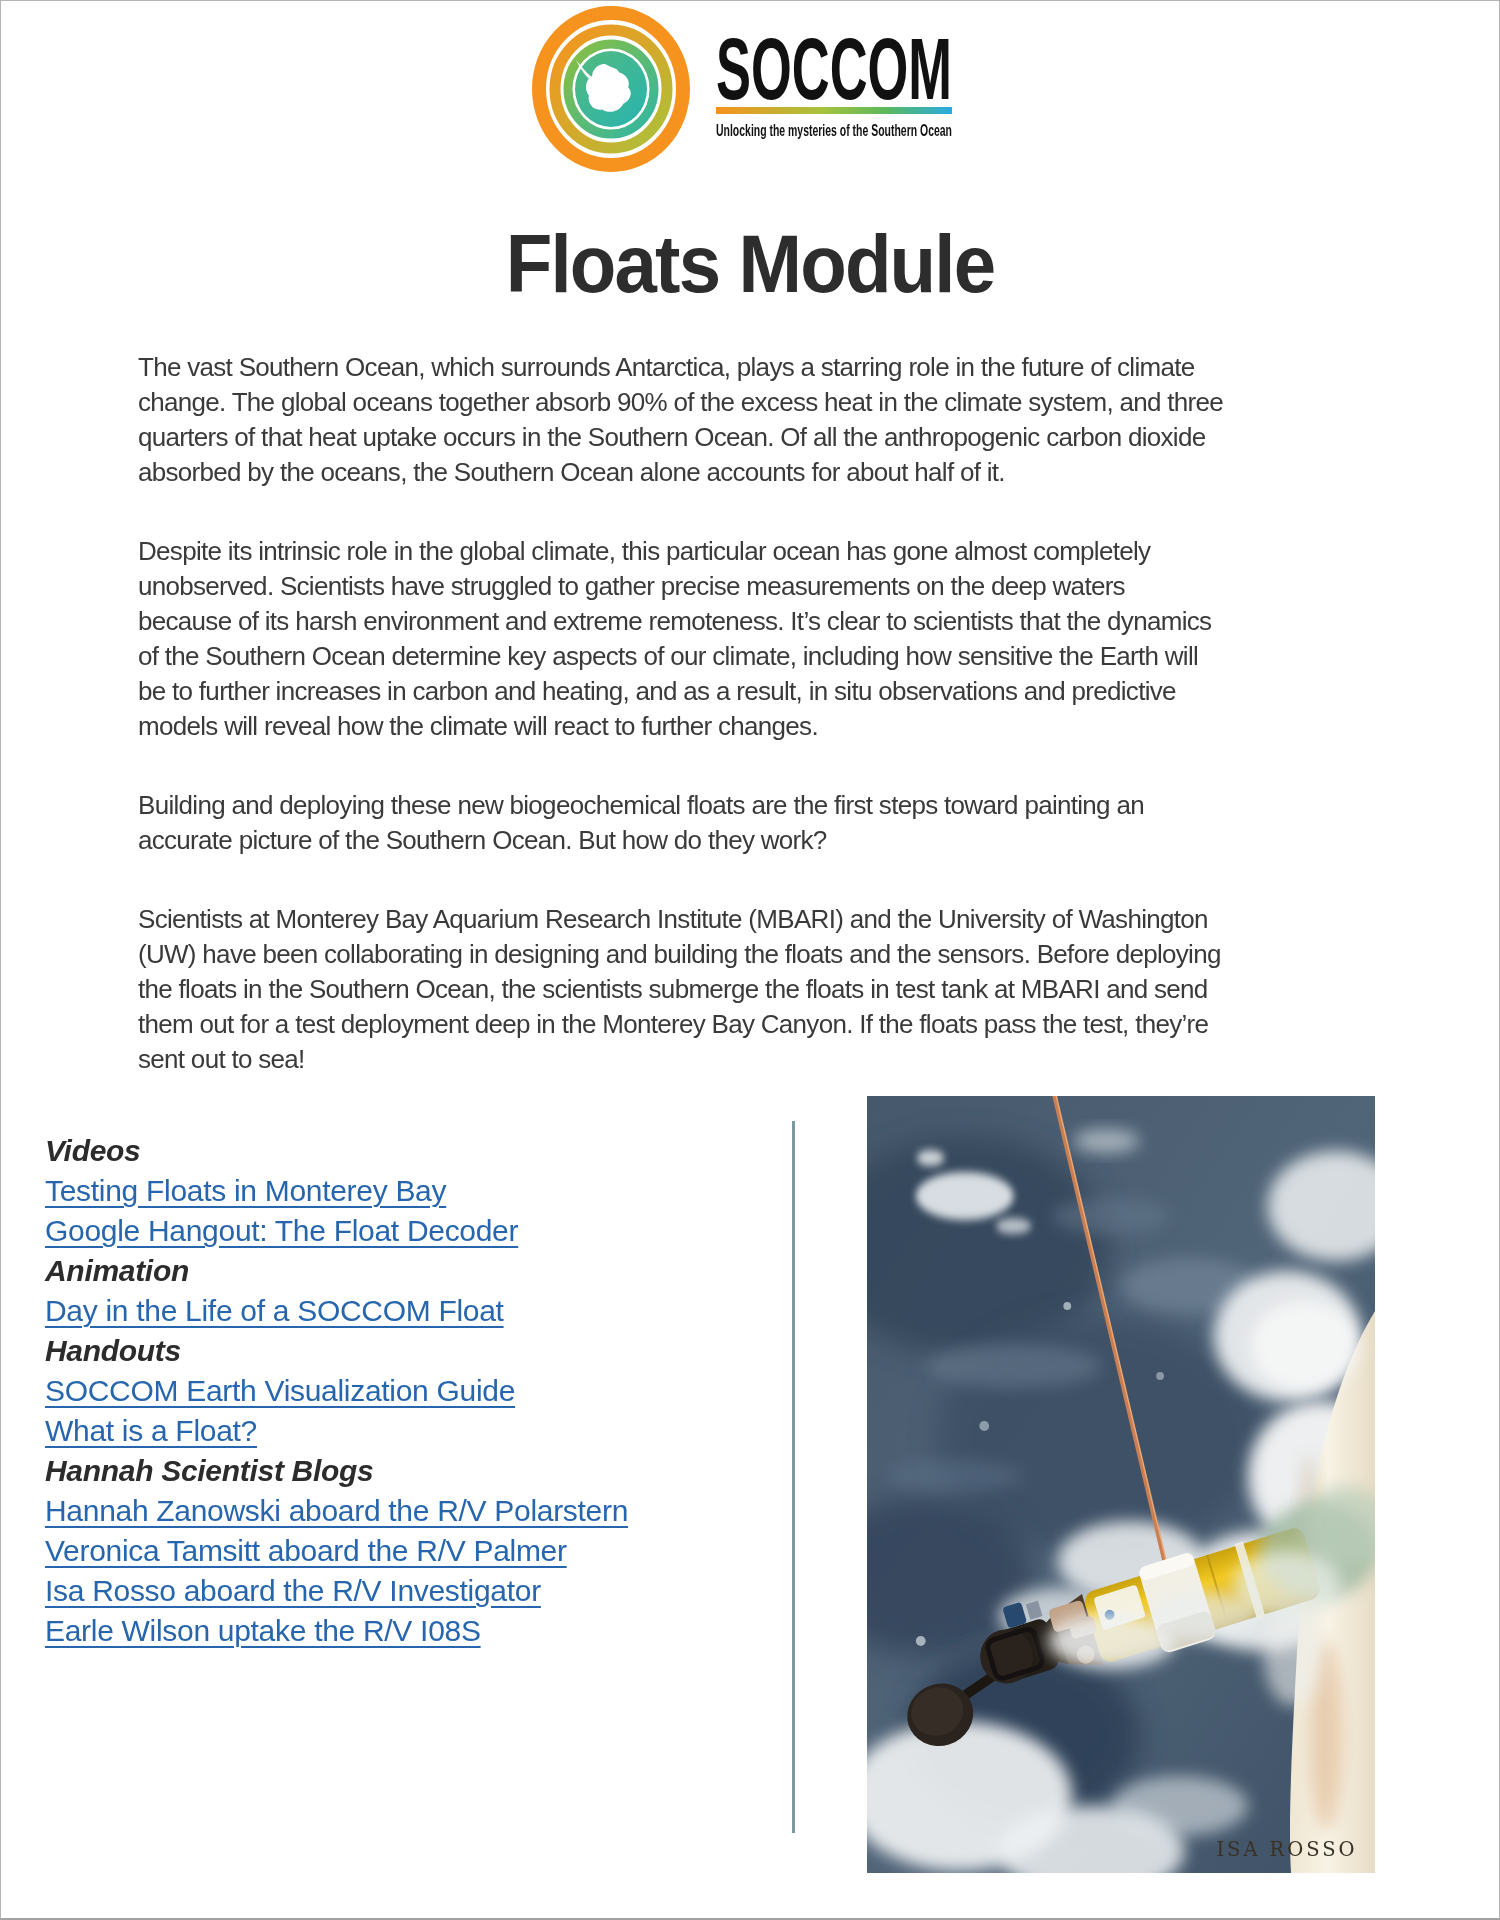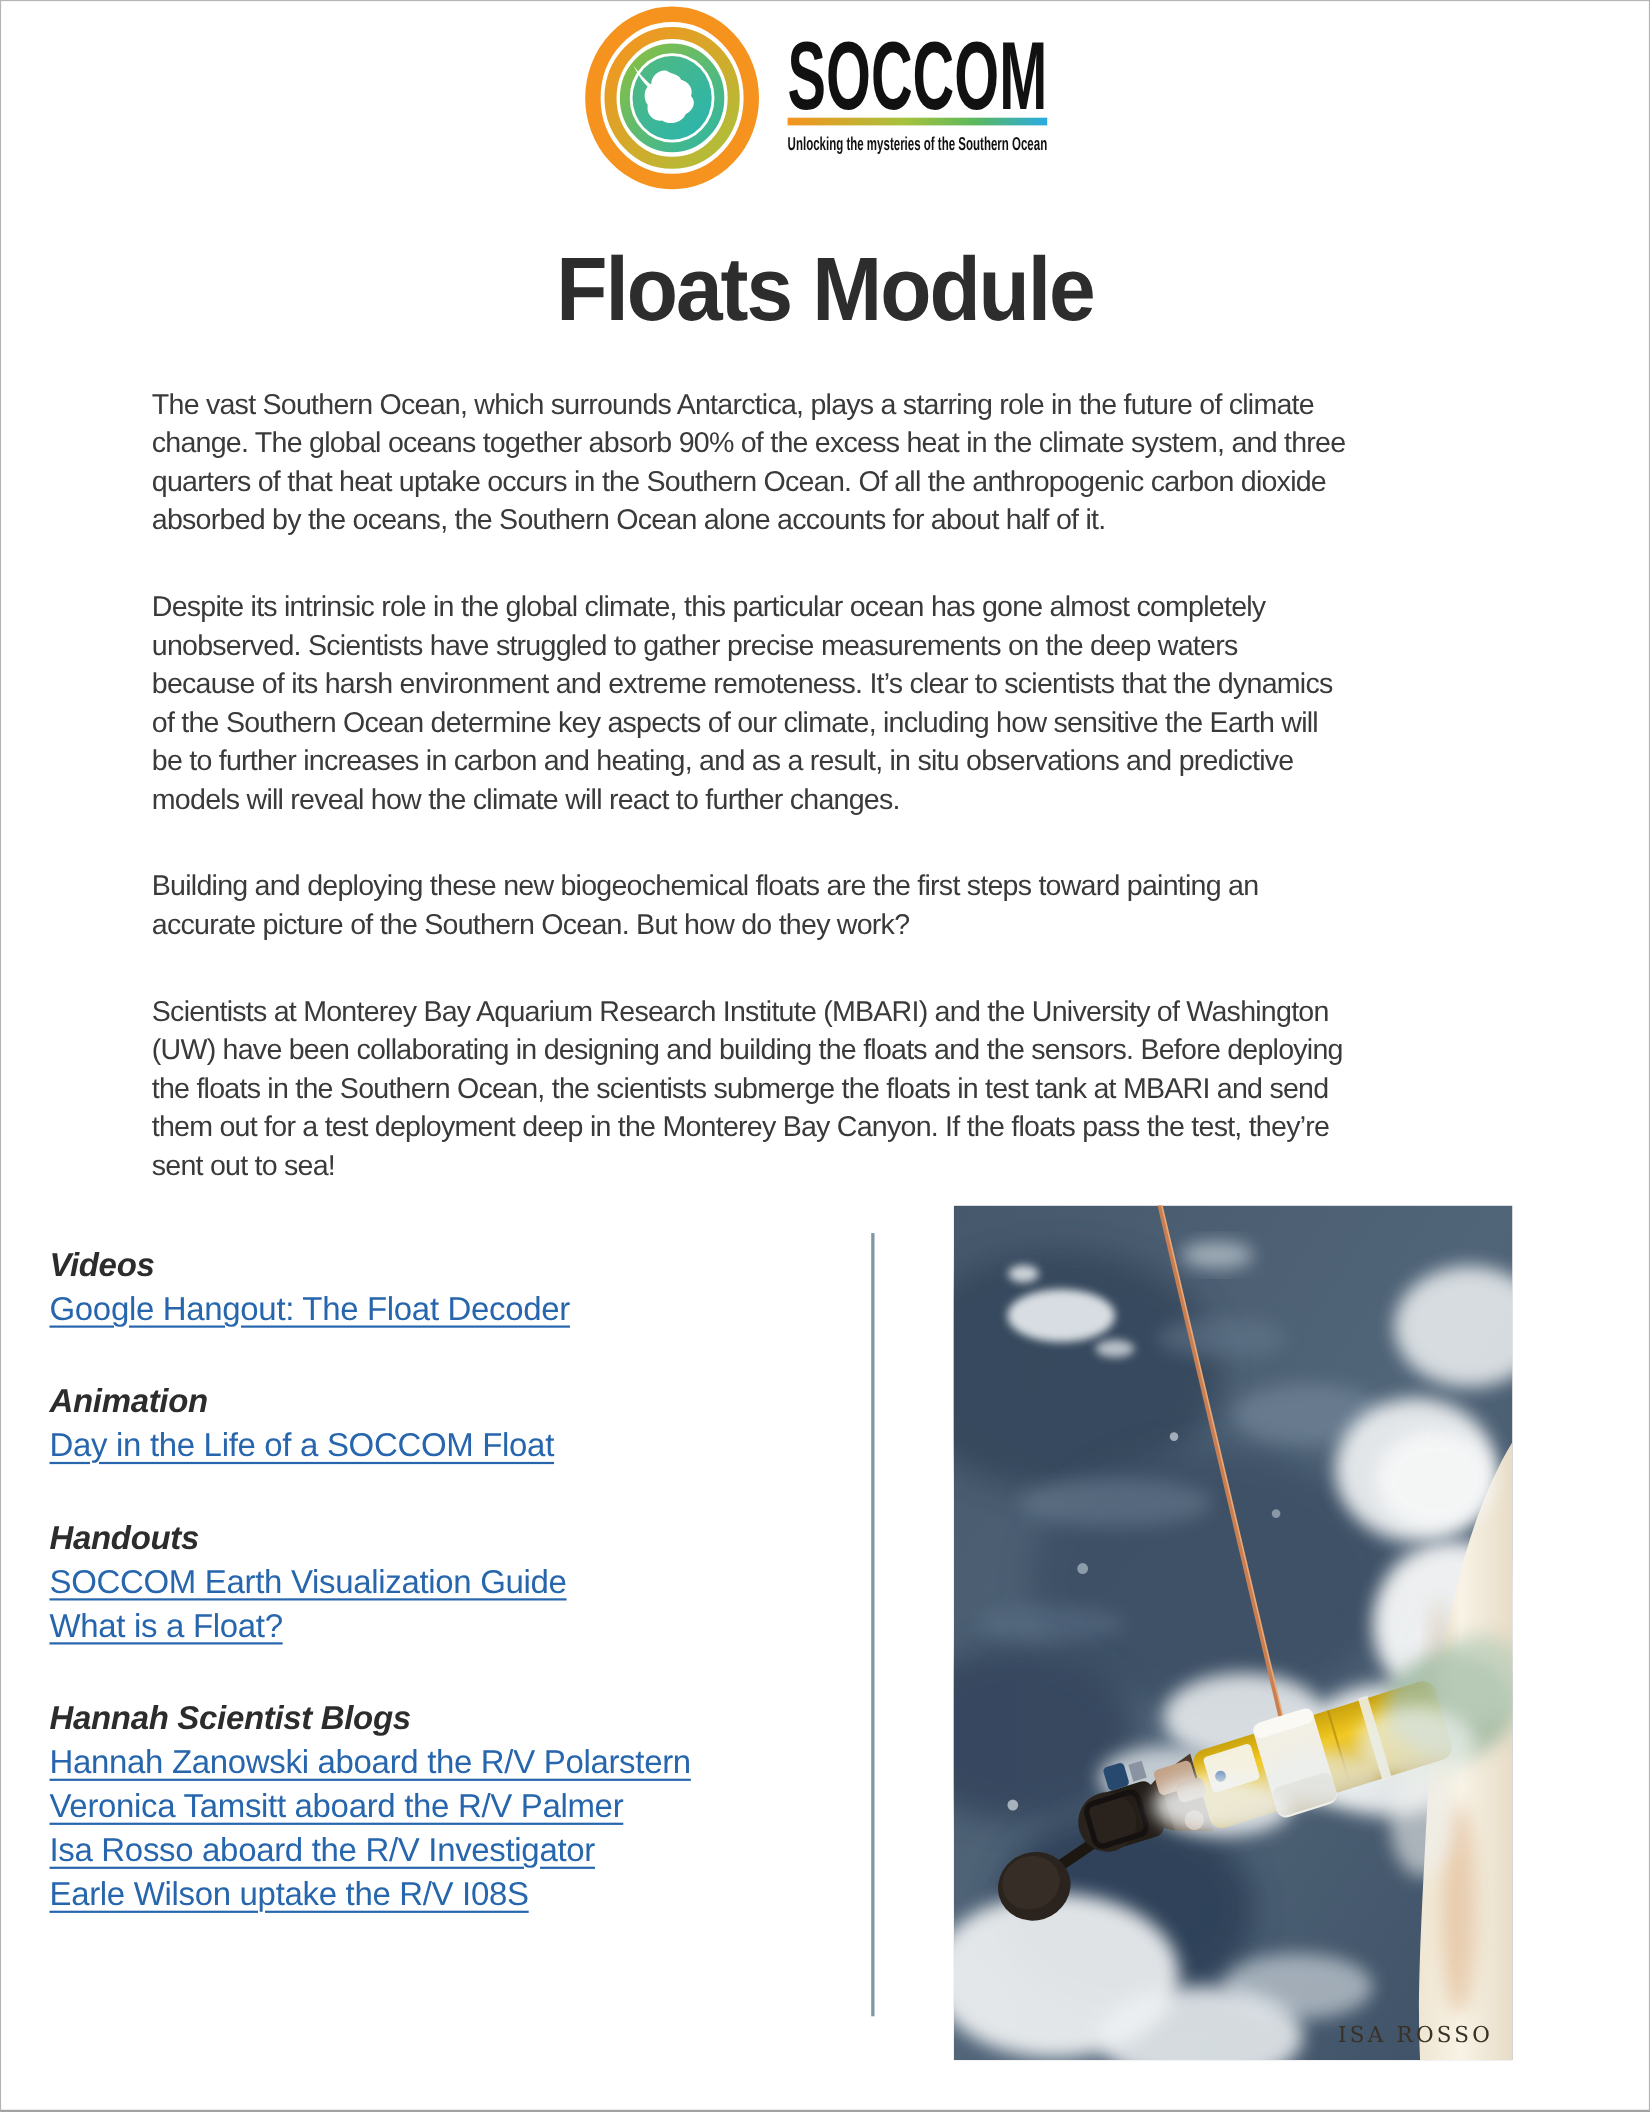--- a/index.html
+++ b/index.html
@@ -34,21 +34,21 @@
   .article p {
     font-size: 26px; line-height: 35px; letter-spacing: -0.7px;
     white-space: pre-line;
     margin-bottom: 44px;
   }
 
   
   .links-panel {
     position: absolute; left: 44px; top: 1130px; width: 685px;
   }
-  .link-section { margin-top: 44px; }
+  .link-section { }
   .link-section:first-child { margin-top: 0; }
   .section-heading {
     font-size: 30px; line-height: 40px; font-weight: bold; font-style: italic;
     color: #2c2c2c; letter-spacing: -0.3px;
   }
   .doclink {
     display: block;
     font-size: 30px; line-height: 40px; letter-spacing: -0.3px;
     color: #2766ad;
     text-decoration: underline;
@@ -157,20 +157,21 @@
     <p>Scientists at Monterey Bay Aquarium Research Institute (MBARI) and the University of Washington
 (UW) have been collaborating in designing and building the floats and the sensors. Before deploying
 the floats in the Southern Ocean, the scientists submerge the floats in test tank at MBARI and send
 them out for a test deployment deep in the Monterey Bay Canyon. If the floats pass the test, they’re
 sent out to sea!</p>
   </main>
 
   <aside class="links-panel">
     <div class="link-section">
       <h2 class="section-heading">Videos</h2>
+      <a class="doclink">Testing Floats in Monterey Bay</a>
       <a class="doclink">Google Hangout: The Float Decoder</a>
     </div>
     <div class="link-section">
       <h2 class="section-heading">Animation</h2>
       <a class="doclink">Day in the Life of a SOCCOM Float</a>
     </div>
     <div class="link-section">
       <h2 class="section-heading">Handouts</h2>
       <a class="doclink">SOCCOM Earth Visualization Guide</a>
       <a class="doclink">What is a Float?</a>

